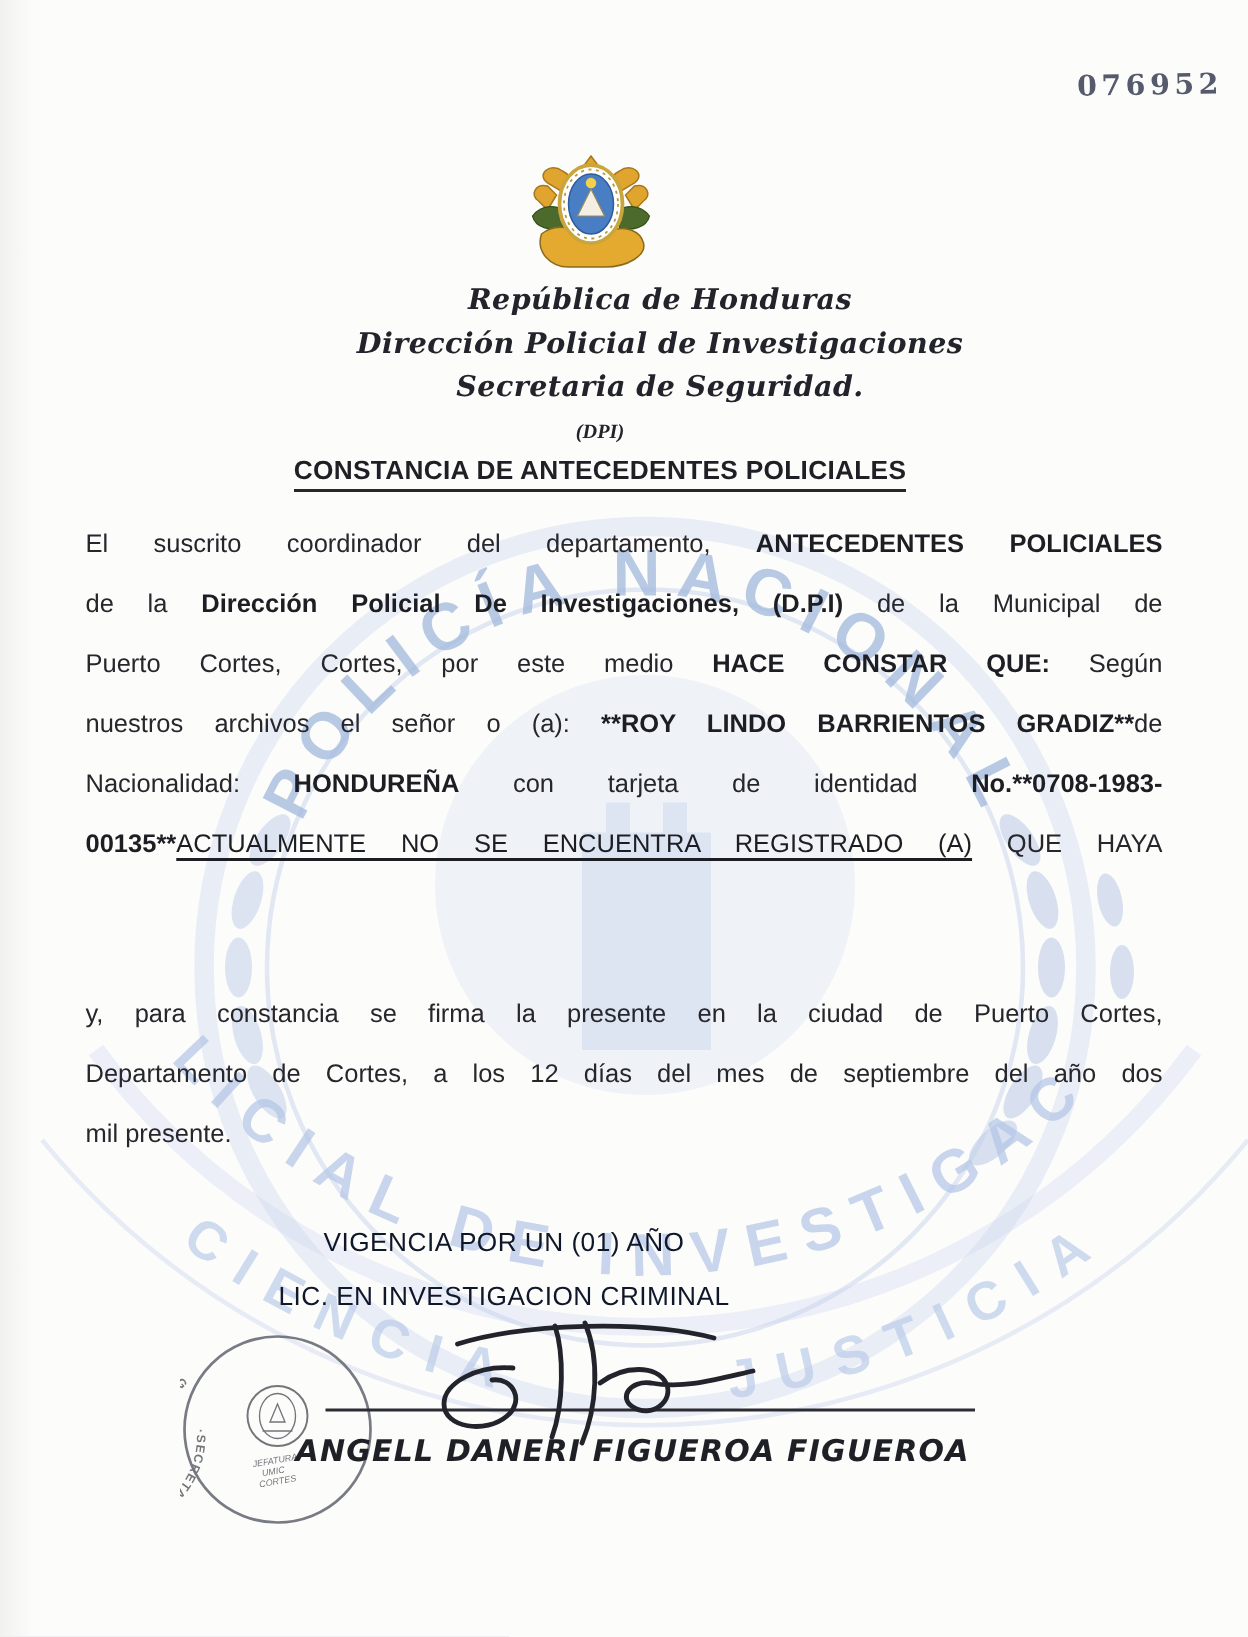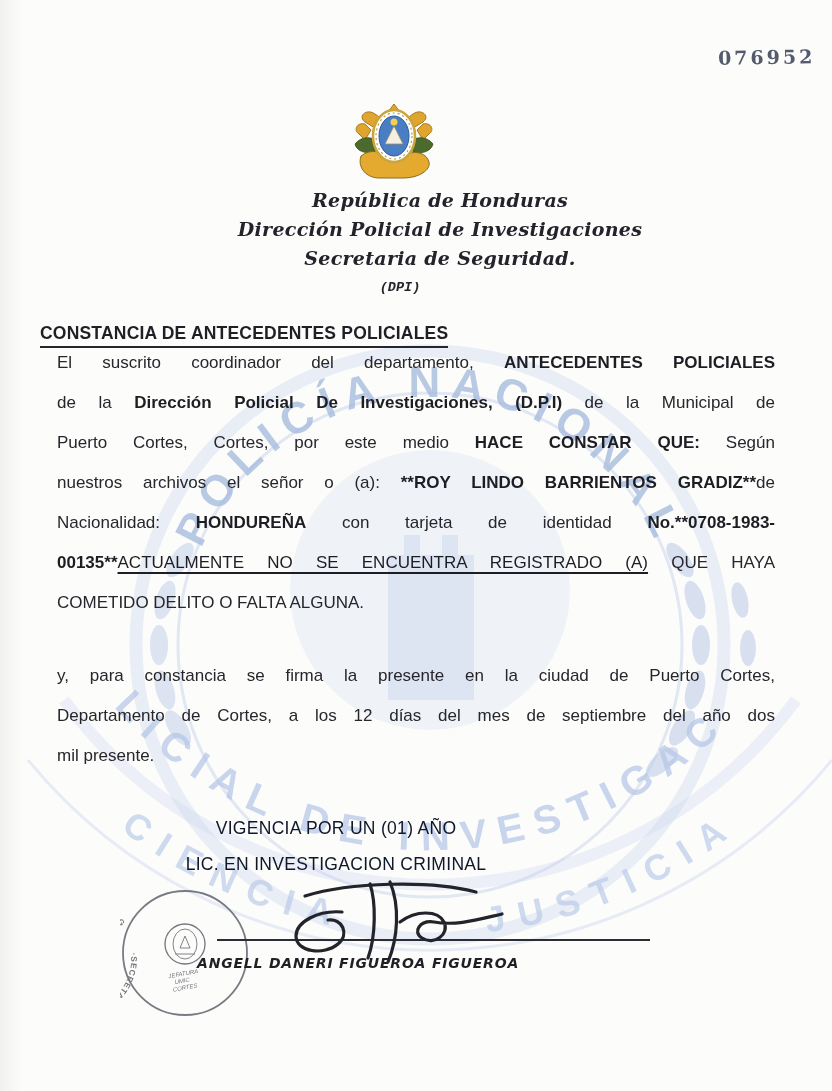--- a/index.html
+++ b/index.html
@@ -21,24 +21,24 @@
     letter-spacing:3px;color:#3e4559;opacity:.88;transform:rotate(-1deg);
   }
   .emblem{position:absolute;left:345px;top:100px;z-index:2;}
   .header-script{
     position:absolute;left:0;top:186px;width:832px;z-index:2;text-align:center;
     font-family:"DejaVu Serif",serif;font-style:italic;font-weight:bold;
     font-size:19px;line-height:29px;color:#23232b;letter-spacing:.3px;margin-left:24px;
   }
   .dpi{
     position:absolute;left:0;top:280px;width:800px;z-index:2;text-align:center;
-    font-family:Liberation Mono, monospace;font-style:italic;font-weight:bold;
+    font-family:Liberation Serif, serif;font-style:italic;font-weight:bold;
     font-size:13.5px;color:#23232b;
   }
-  .title-wrap{position:absolute;left:40px;top:303px;width:720px;z-index:2;margin-top:20px;}
+  .title-wrap{position:absolute;left:40px;top:303px;width:720px;z-index:2;text-align:center;}
   .title{
     display:inline-block;font-weight:bold;font-size:17.5px;letter-spacing:.2px;
     color:#1f1f25;border-bottom:2px solid #26262c;padding-bottom:2px;
   }
   .para{position:absolute;left:57px;width:718px;z-index:2;font-size:17px;color:#26262c;}
   .p1{top:343px;}
   .p2{top:656px;}
   .jline{text-align:justify;height:40px;line-height:40px;overflow:hidden;}
   .jline::after{content:"";display:inline-block;width:100%;height:0;}
   .pline{height:40px;line-height:40px;}
@@ -49,21 +49,21 @@
     font-size:17.5px;color:#0f172a;letter-spacing:.3px;
   }
   .vigencia{top:818px;}
   .licencia{top:854px;}
   .sig-line{position:absolute;left:217px;top:939px;width:433px;border-top:2px solid #2c2c34;z-index:2;}
   .sig-scribble{position:absolute;left:280px;top:876px;z-index:3;}
   .seal{position:absolute;left:120px;top:888px;z-index:1;opacity:.82;}
   .sig-name{
     position:absolute;left:197px;top:955px;z-index:2;
     font-family:"DejaVu Sans",sans-serif;font-weight:bold;font-style:italic;
-    font-size:14px;letter-spacing:.8px;color:#1f1f26;white-space:nowrap;
+    font-size:20px;letter-spacing:.8px;color:#1f1f26;white-space:nowrap;
   }
   .sig-role{
     position:absolute;left:190px;top:981px;z-index:2;
     font-size:17px;letter-spacing:.2px;color:#26262c;white-space:nowrap;
   }
 </style>
 </head>
 <body>
 
 <div class="page">
@@ -135,21 +135,20 @@
     <span class="title">CONSTANCIA DE ANTECEDENTES POLICIALES</span>
   </div>
 
   <div class="para p1">
     <div class="jline"><span>El suscrito coordinador del departamento, </span><span class="b">ANTECEDENTES POLICIALES</span></div>
     <div class="jline"><span>de la </span><span class="b">Dirección Policial De Investigaciones, (D.P.I)</span><span> de la Municipal de</span></div>
     <div class="jline"><span>Puerto Cortes, Cortes, por este medio </span><span class="b">HACE CONSTAR QUE:</span><span> Según</span></div>
     <div class="jline"><span>nuestros archivos el señor o (a): </span><span class="b">**ROY LINDO BARRIENTOS GRADIZ**</span><span>de</span></div>
     <div class="jline"><span>Nacionalidad: </span><span class="b">HONDUREÑA</span><span> con tarjeta de identidad </span><span class="b">No.**0708-1983-</span></div>
     <div class="jline"><span class="b">00135**</span><span class="bu">ACTUALMENTE NO SE ENCUENTRA REGISTRADO (A)</span><span> QUE HAYA</span></div>
-    <div class="pline"><span>COMETIDO DELITO O FALTA ALGUNA.</span></div>
   </div>
 
   <div class="para p2">
     <div class="jline"><span>y, para constancia se firma la presente en la ciudad de Puerto Cortes,</span></div>
     <div class="jline"><span>Departamento de Cortes, a los 12 días del mes de septiembre del año dos</span></div>
     <div class="pline"><span>mil presente.</span></div>
   </div>
 
   <div class="center-block vigencia">VIGENCIA POR UN (01) AÑO</div>
   <div class="center-block licencia">LIC. EN INVESTIGACION CRIMINAL</div>

